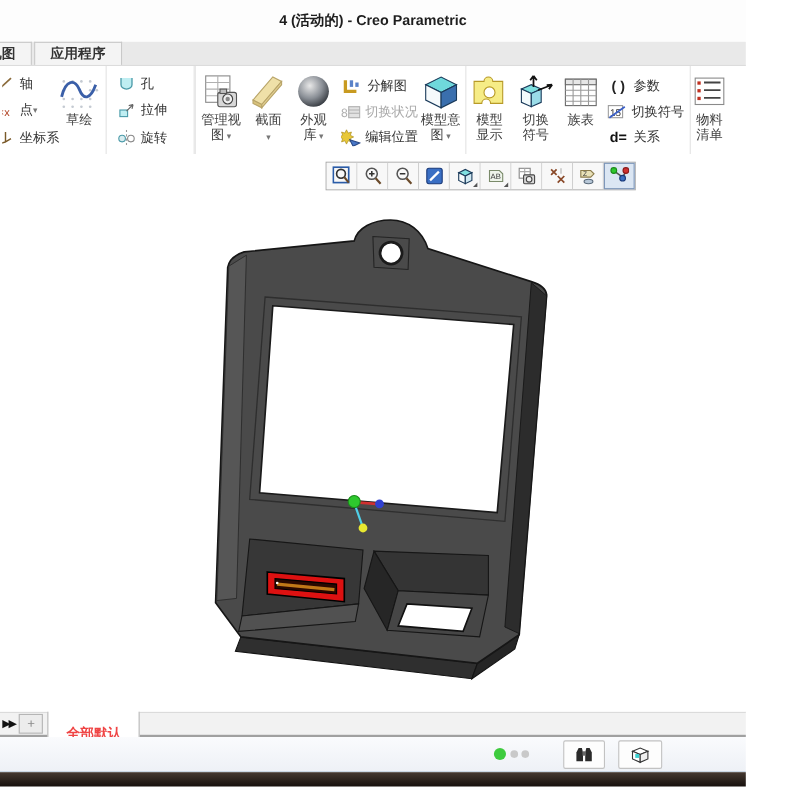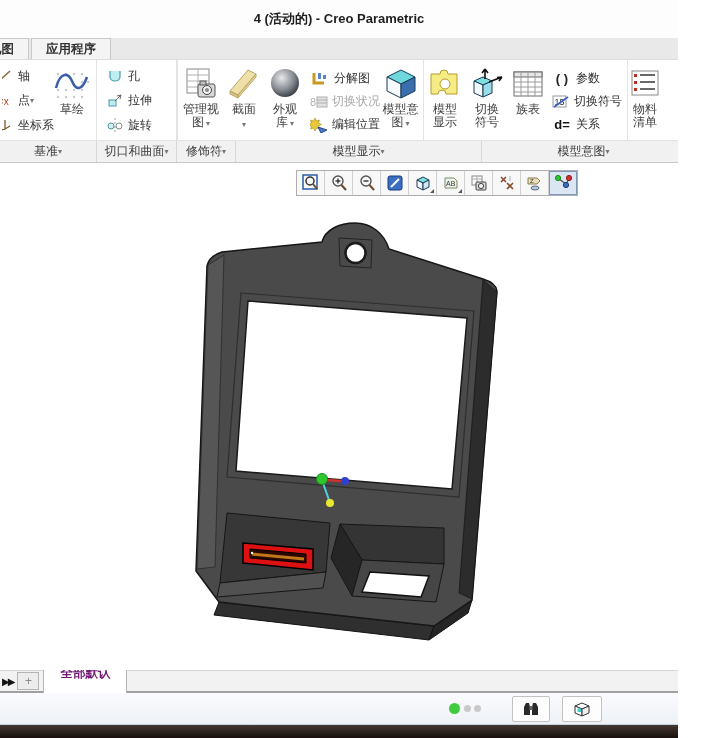--- a/index.html
+++ b/index.html
@@ -50,21 +50,21 @@
   .gbtn.active { background:#dbe6f3; outline:1px solid #7e97ba; outline-offset:-1px; }
   .corner::after { content:""; position:absolute; right:2px; bottom:2px; border-left:4px solid transparent; border-bottom:4px solid #555; }
 
   
   .modeltabs { height:23px; background:#f2f2f2; border-top:1px solid #d5d5d5; border-bottom:2px solid #a0a0a0;
     display:flex; align-items:center; }
   .arrows { font-size:10px; color:#111; letter-spacing:-2px; padding:0 4px 0 2px; }
   .addbtn { width:22px; height:18px; background:#ececec; border:1px solid #b5b5b5; color:#8a8a8a;
     font-size:12px; display:flex; align-items:center; justify-content:center; margin-right:4px; }
   .mtab { height:21px; background:#ffffff; border:1px solid #b5b5b5; border-bottom:none; padding:16px 16px;
-    display:flex; align-items:flex-end; font-size:12.5px; font-weight:bold; color:#701a75; }
+    display:flex; align-items:flex-start; font-size:12.5px; font-weight:bold; color:#ef4444; }
 
   
   .statusbar { height:32px; background:linear-gradient(#fafbfd,#eef1f6); border-bottom:1px solid #c5d3e2;
     display:flex; align-items:center; justify-content:flex-end; padding-right:76px; }
   .dots { display:flex; align-items:center; margin-right:16px; }
   .dot-g { width:11px; height:11px; border-radius:50%; background:#3ecb3e; margin-right:4px; }
   .dot-s { width:7px; height:7px; border-radius:50%; background:#c9c9c9; margin-right:3px; }
   .sbtn { width:38px; height:26px; background:#fdfdfd; border:1px solid #c2c2c2; border-radius:2px;
     display:flex; align-items:center; justify-content:center; margin-left:12px; }
   .darkstrip { height:13px; background:linear-gradient(#453931,#17100c); }
@@ -340,43 +340,20 @@
             <line x1="10" y1="6" x2="25" y2="6" stroke="#444" stroke-width="1.6"></line>
             <line x1="10" y1="13" x2="25" y2="13" stroke="#444" stroke-width="1.6"></line>
             <line x1="10" y1="20" x2="25" y2="20" stroke="#444" stroke-width="1.6"></line>
           </svg>
         </div>
         <div class="biglabel" style="max-width:26px">物料清单</div>
       </div>
     </div>
   </div>
 
-  <div class="grouplabels">
-    <div class="glab dd" style="width:96px">
-        <span>基准</span>
-      </div>
-    <div class="glsep"></div>
-    <div class="glab dd" style="width:79px">
-        <span>切口和曲面</span>
-      </div>
-    <div class="glsep"></div>
-    <div class="glab dd" style="width:58px">
-        <span>修饰符</span>
-      </div>
-    <div class="glsep"></div>
-    <div class="glab dd" style="width:245px">
-        <span>模型显示</span>
-      </div>
-    <div class="glsep"></div>
-    <div class="glab dd" style="width:203px">
-        <span>模型意图</span>
-      </div>
-    <div class="glsep"></div>
-    <div class="glab" style="width:34px"></div>
-  </div>
 
   <div class="canvas">
 
     <svg width="718" height="507" viewBox="0 0 718 507">
 
       <polygon points="219,439 434,463 429,477 214,452" fill="#2f2f2f" stroke="#141414"></polygon>
       <polygon points="434,463 472,437 468,450 429,477" fill="#252525" stroke="#141414"></polygon>
 
       <path d="M222,89 L322,79 C325,67 339,60 355,60 C371,60 384,70 389,86 L483,116 Q496,120 497,128
                L472,437 L434,463 L219,439 L196,408 L207,103 Q209,93 222,89 Z" fill="#4a4a4a" stroke="#161616" stroke-width="1.5"></path>

